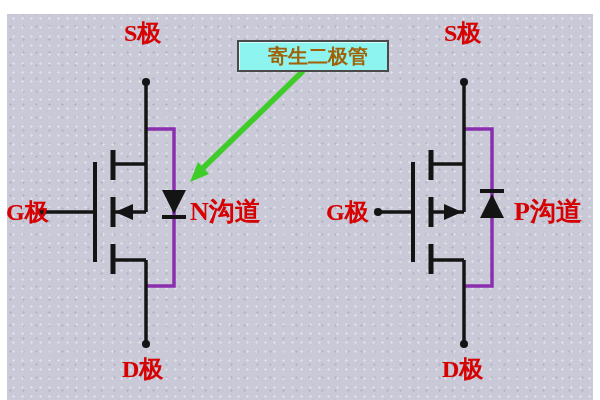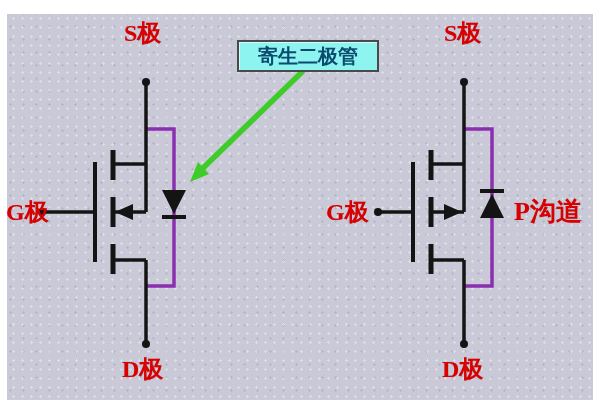--- a/index.html
+++ b/index.html
@@ -19,23 +19,24 @@
   .label{
     position:absolute;font-weight:bold;color:#d80000;
     white-space:nowrap;line-height:1.1;letter-spacing:0;
     text-shadow:0 0 1px rgba(0,0,0,.15);
   }
   .t24{font-size:24px;}
   .t26{font-size:26px;}
   .callout{
     position:absolute;left:237px;top:26px;width:138px;height:28px;
     background:#8df4f0;border:2px solid #4a4a4a;
-    color:#0c4a6e;font-size:20px;font-weight:bold;
+    color:#a16207;font-size:20px;font-weight:bold;
     display:flex;align-items:center;justify-content:center;
     box-shadow:1px 1px 0 rgba(255,255,255,.6) inset;
+    padding-left:10px;
   }
   svg.circuit{position:absolute;left:0;top:0;}
   .blk{stroke:#141414;fill:none;}
 </style>
 </head>
 <body>
 
 <div class="stage">
 
   <svg class="circuit" width="600" height="400" viewBox="0 0 600 400">
@@ -99,20 +100,21 @@
 
     <g>
       <line x1="302" y1="58" x2="202" y2="155" stroke="#3ecc28" stroke-width="5.5" stroke-linecap="round"></line>
       <polygon points="190,168 209,160 198,148" fill="#3ecc28"></polygon>
     </g>
   </svg>
 
   <div class="label t24" style="left:124px;top:6px;">S极</div>
   <div class="label t24" style="left:122px;top:342px;">D极</div>
   <div class="label t24" style="left:6px;top:185px;">G极</div>
+  <div class="label t26" style="left:190px;top:184px;">N沟道</div>
 
   <div class="label t24" style="left:444px;top:6px;">S极</div>
   <div class="label t24" style="left:442px;top:342px;">D极</div>
   <div class="label t24" style="left:326px;top:185px;">G极</div>
   <div class="label t26" style="left:514px;top:184px;text-align:right;">P沟道</div>
 
   <div class="callout">
     <span>寄生二极管</span>
   </div>
 

